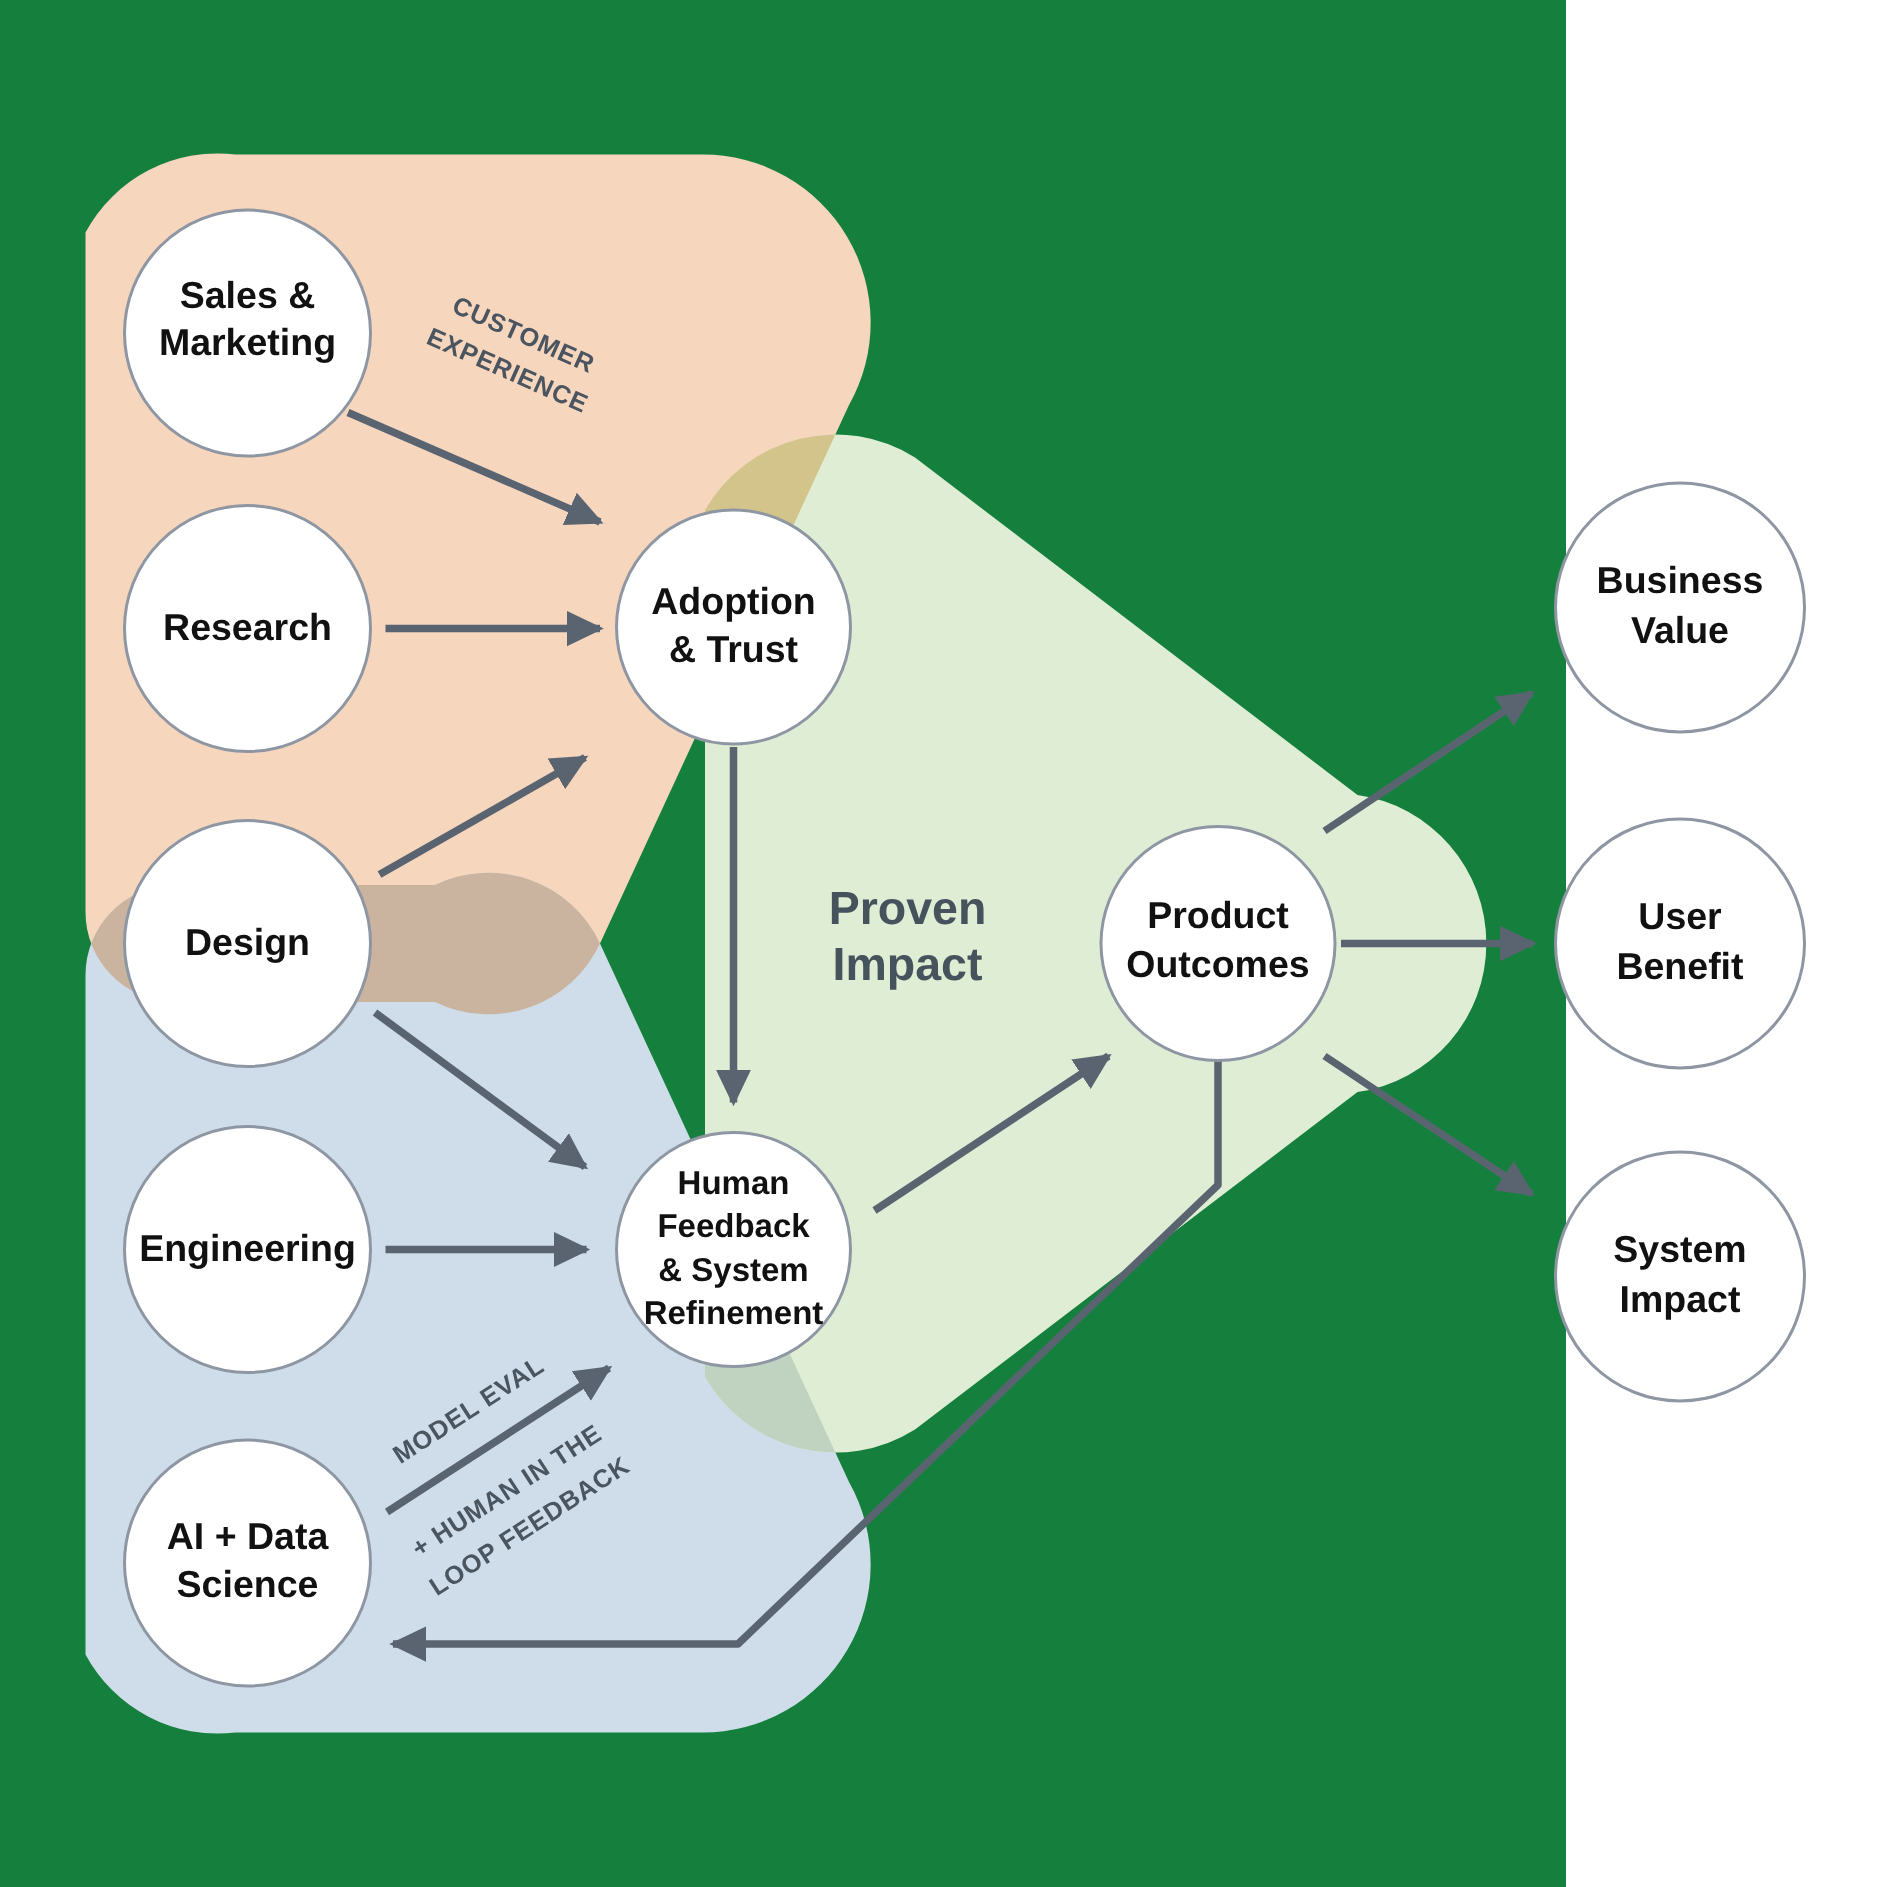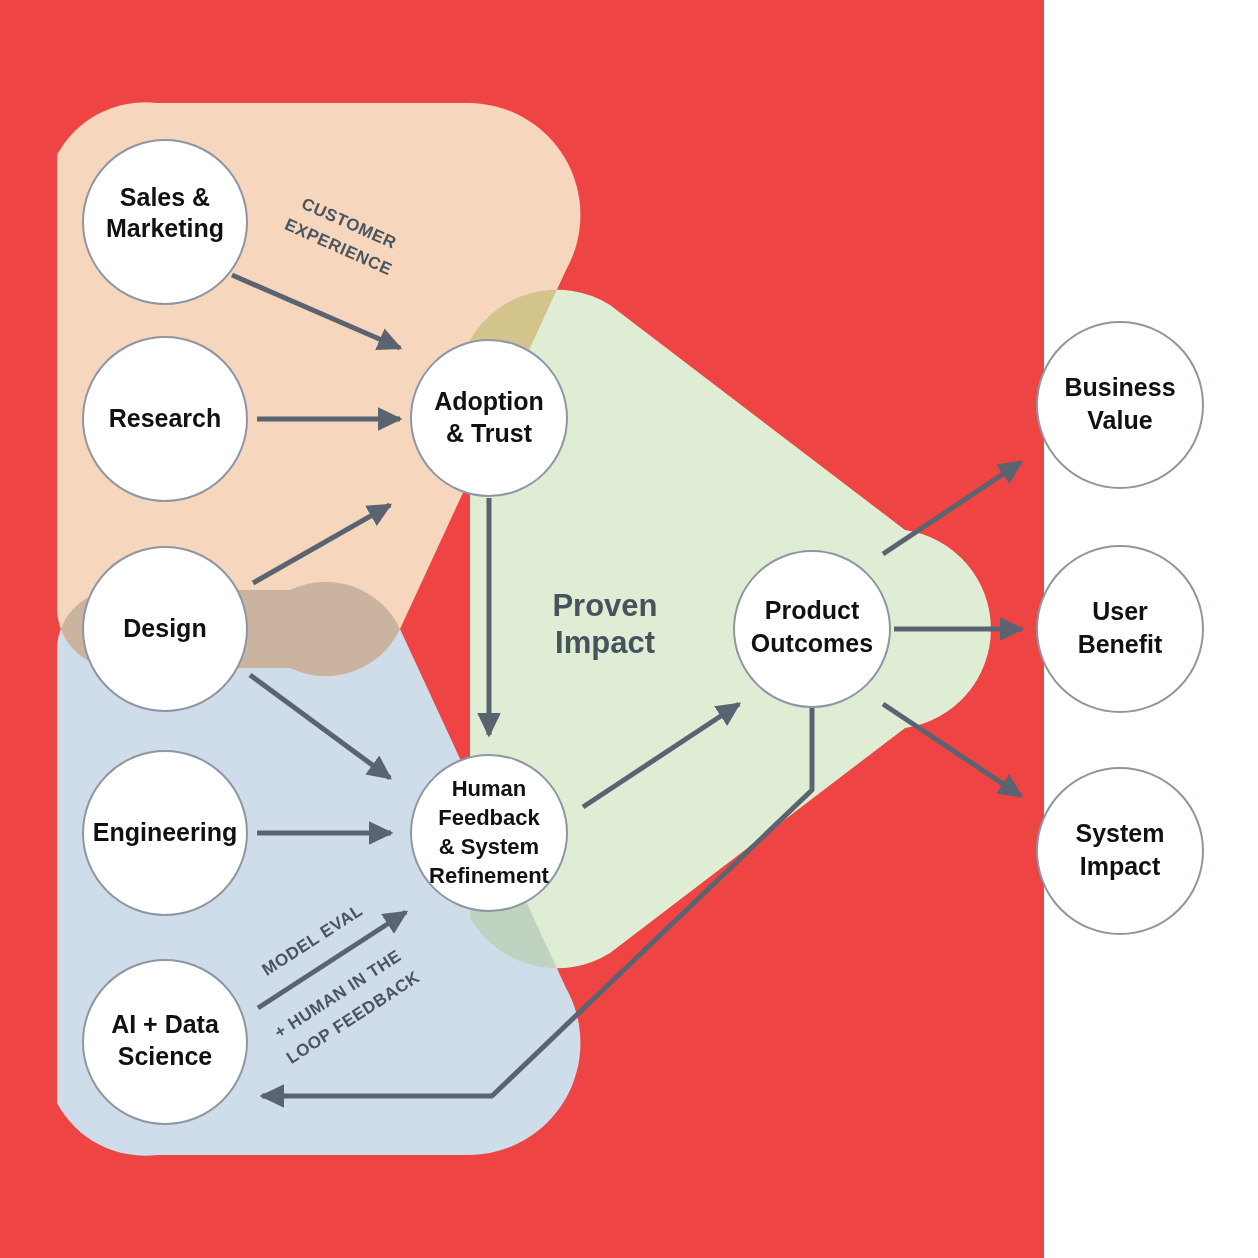--- a/index.html
+++ b/index.html
@@ -11,21 +11,21 @@
   body {
     width: 1258px;
     height: 1258px;
     overflow: hidden;
     font-family: "Liberation Sans", sans-serif;
   }
   #diagram-root {
     position: relative;
     width: 1044px;
     height: 1258px;
-    background: #ef4444;
+    background: #15803d;
   }
   svg#diagram-svg {
     display: block;
     width: 1258px;
     height: 1258px;
   }
   .node-label {
     font-family: "Liberation Sans", sans-serif;
     font-weight: bold;
     font-size: 25px;

